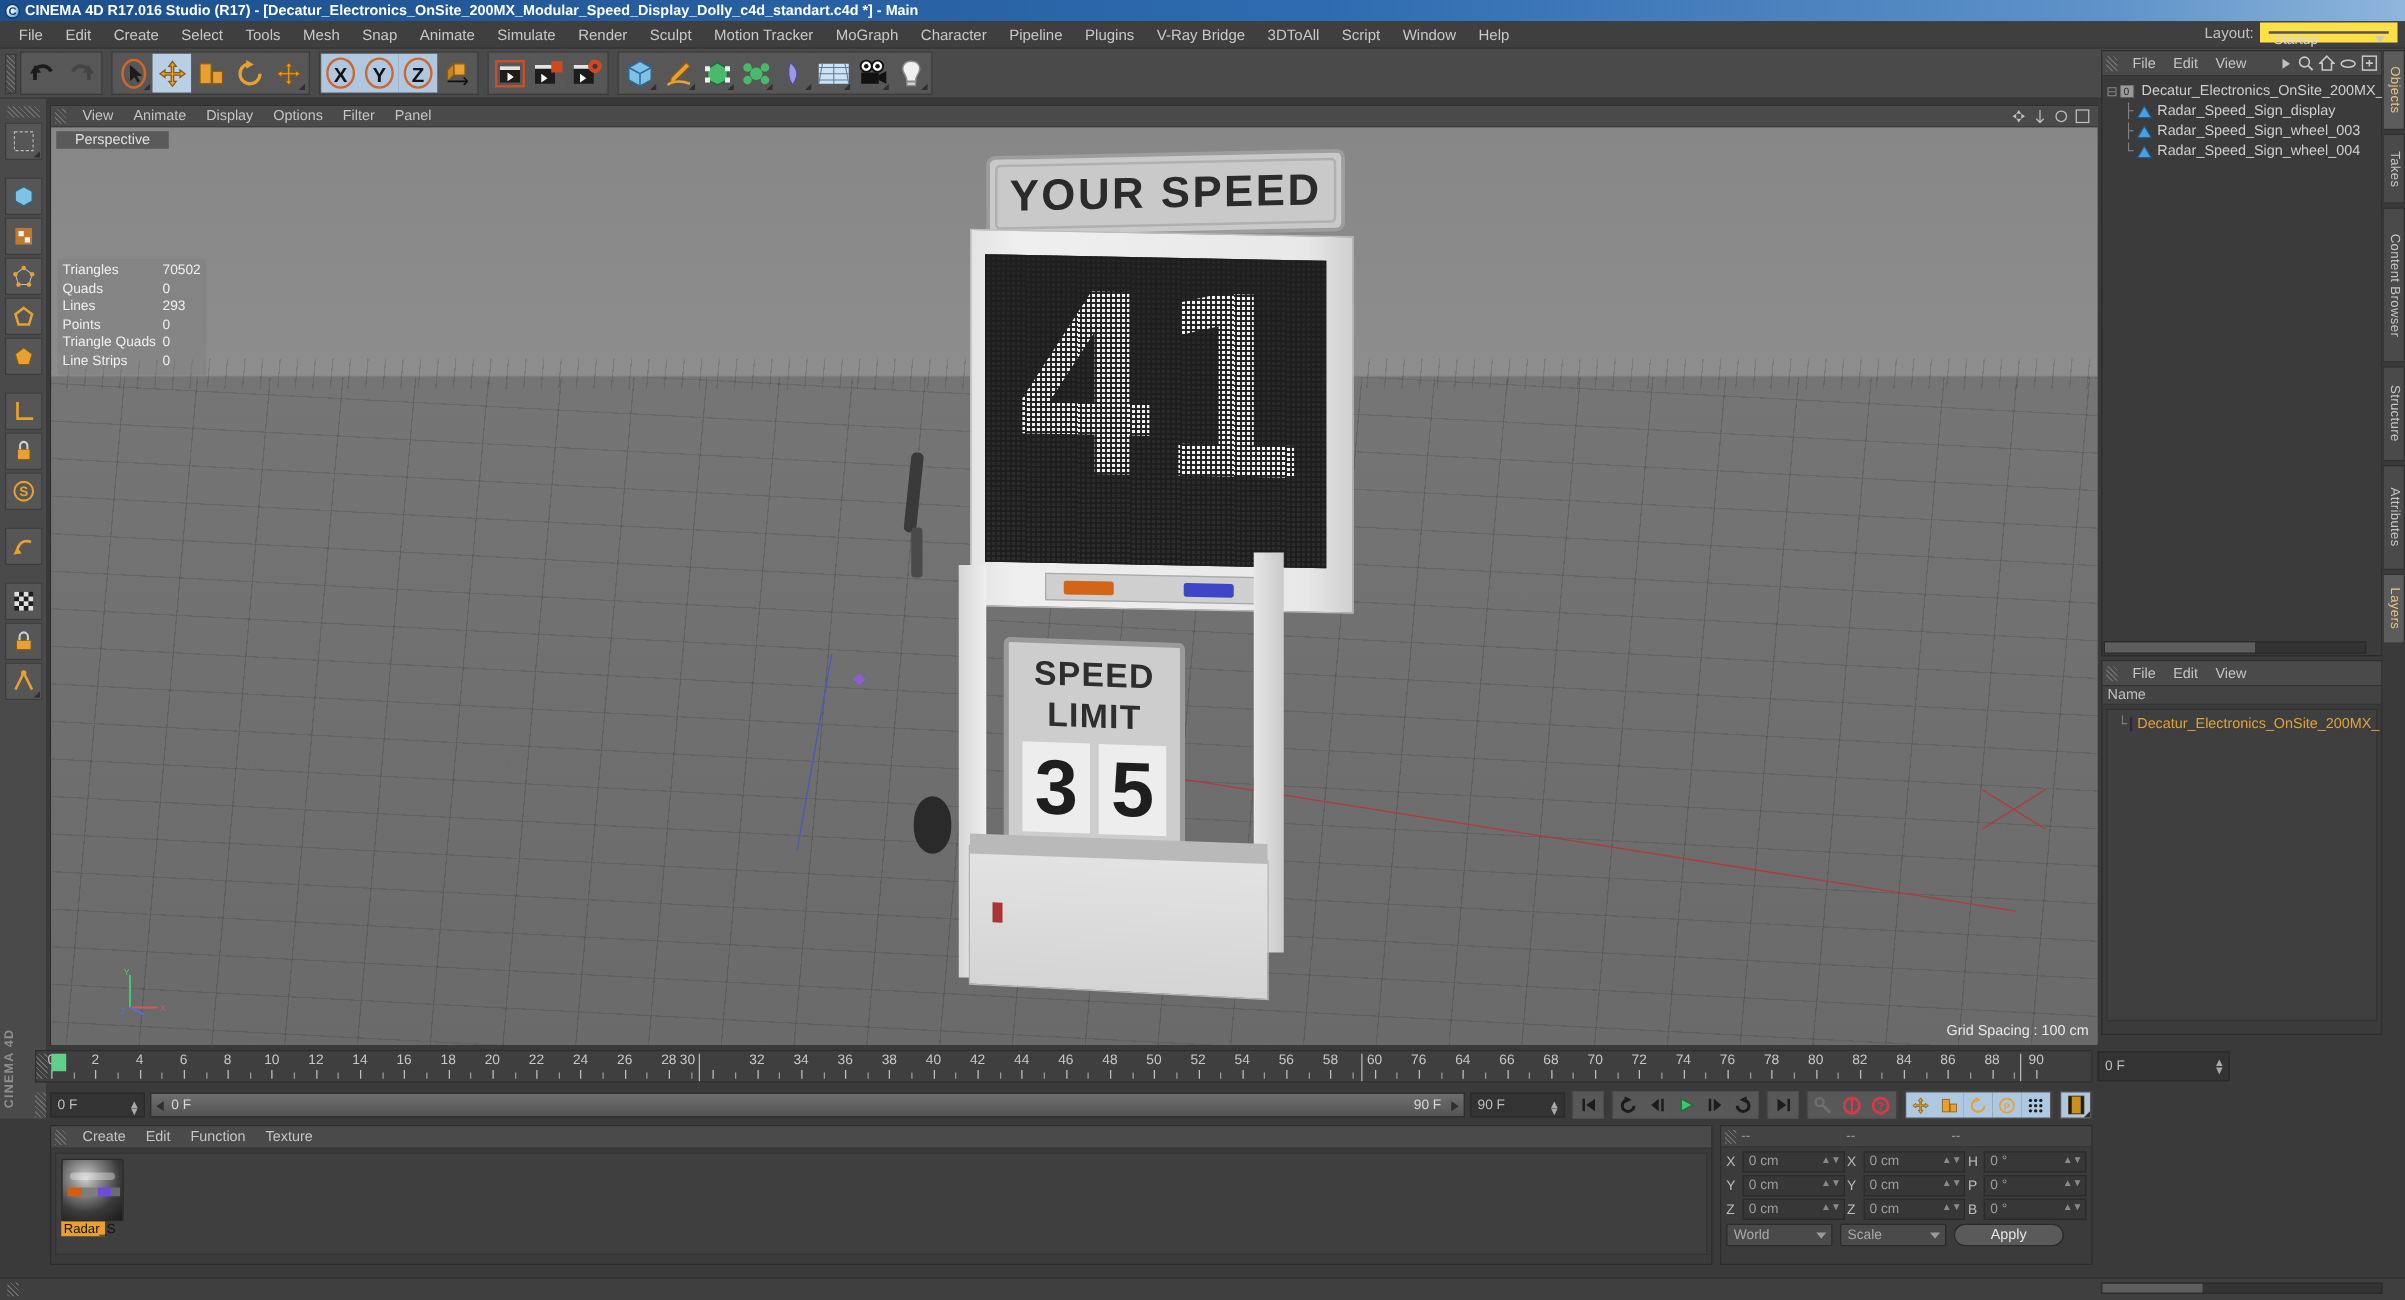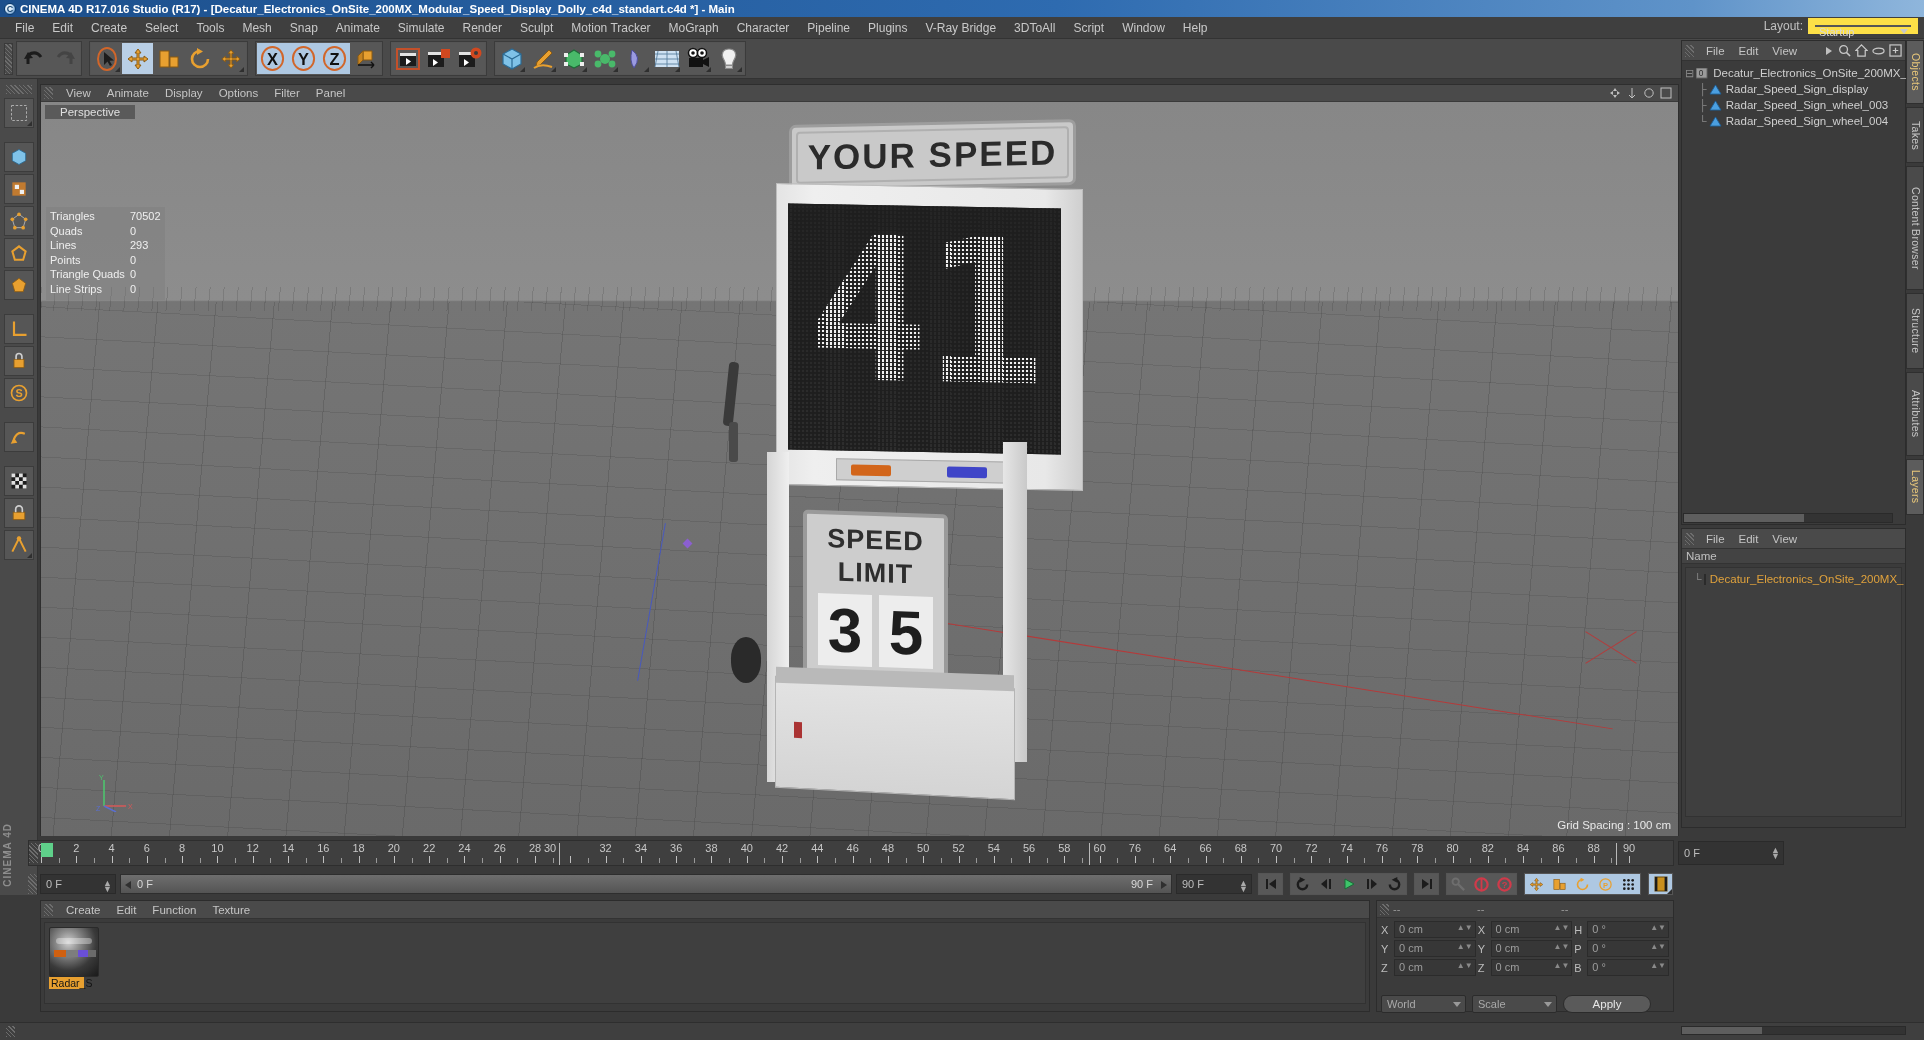--- a/index.html
+++ b/index.html
@@ -192,21 +192,21 @@
      background:#434343; border-bottom:1px solid #333; font-size:11px; color:#9a9a9a;}
   .coords-head .vgrip { width:9px; height:11px; margin-right:4px;
      background-image:repeating-linear-gradient(45deg,#6d6d6d 0 1px,transparent 1px 3px);}
   .coords-head .dash { width:84px; }
   .cgrid { padding:3px 4px; }
   .crow { display:flex; align-items:center; gap:2px; margin-bottom:2px; }
   .clab { width:11px; font-size:11px; color:#bdbdbd; text-align:left; }
   .cfield { width:82px; height:17px; background:#373737; border:1px solid #2b2b2b;
      color:#9d9d9d; font-size:11px; padding-left:4px; line-height:15px; position:relative; }
   .cfield .sp { position:absolute; right:2px; top:3px; font-size:8px; color:#8a8a8a; line-height:5px;}
-  .crow2 { display:flex; align-items:center; gap:6px; margin-top:19px; }
+  .crow2 { display:flex; align-items:center; gap:6px; margin-top:3px; }
   .cdrop { width:85px; height:18px; background:#4a4a4a; border:1px solid #2b2b2b;
      color:#a9a9a9; font-size:11px; padding-left:5px; line-height:16px; position:relative;
      border-radius:2px;}
   .cdrop .arw { position:absolute; right:4px; top:6px; border-left:4px solid transparent;
      border-right:4px solid transparent; border-top:5px solid #9a9a9a; }
   .capply { width:88px; height:18px; background:#5a5a5a; border:1px solid #2b2b2b;
      color:#e6e6e6; font-size:11.5px; text-align:center; line-height:16px; border-radius:9px; }
 
   
   .statusbar { position:absolute; left:0; top:1022px; width:1924px; height:18px;

